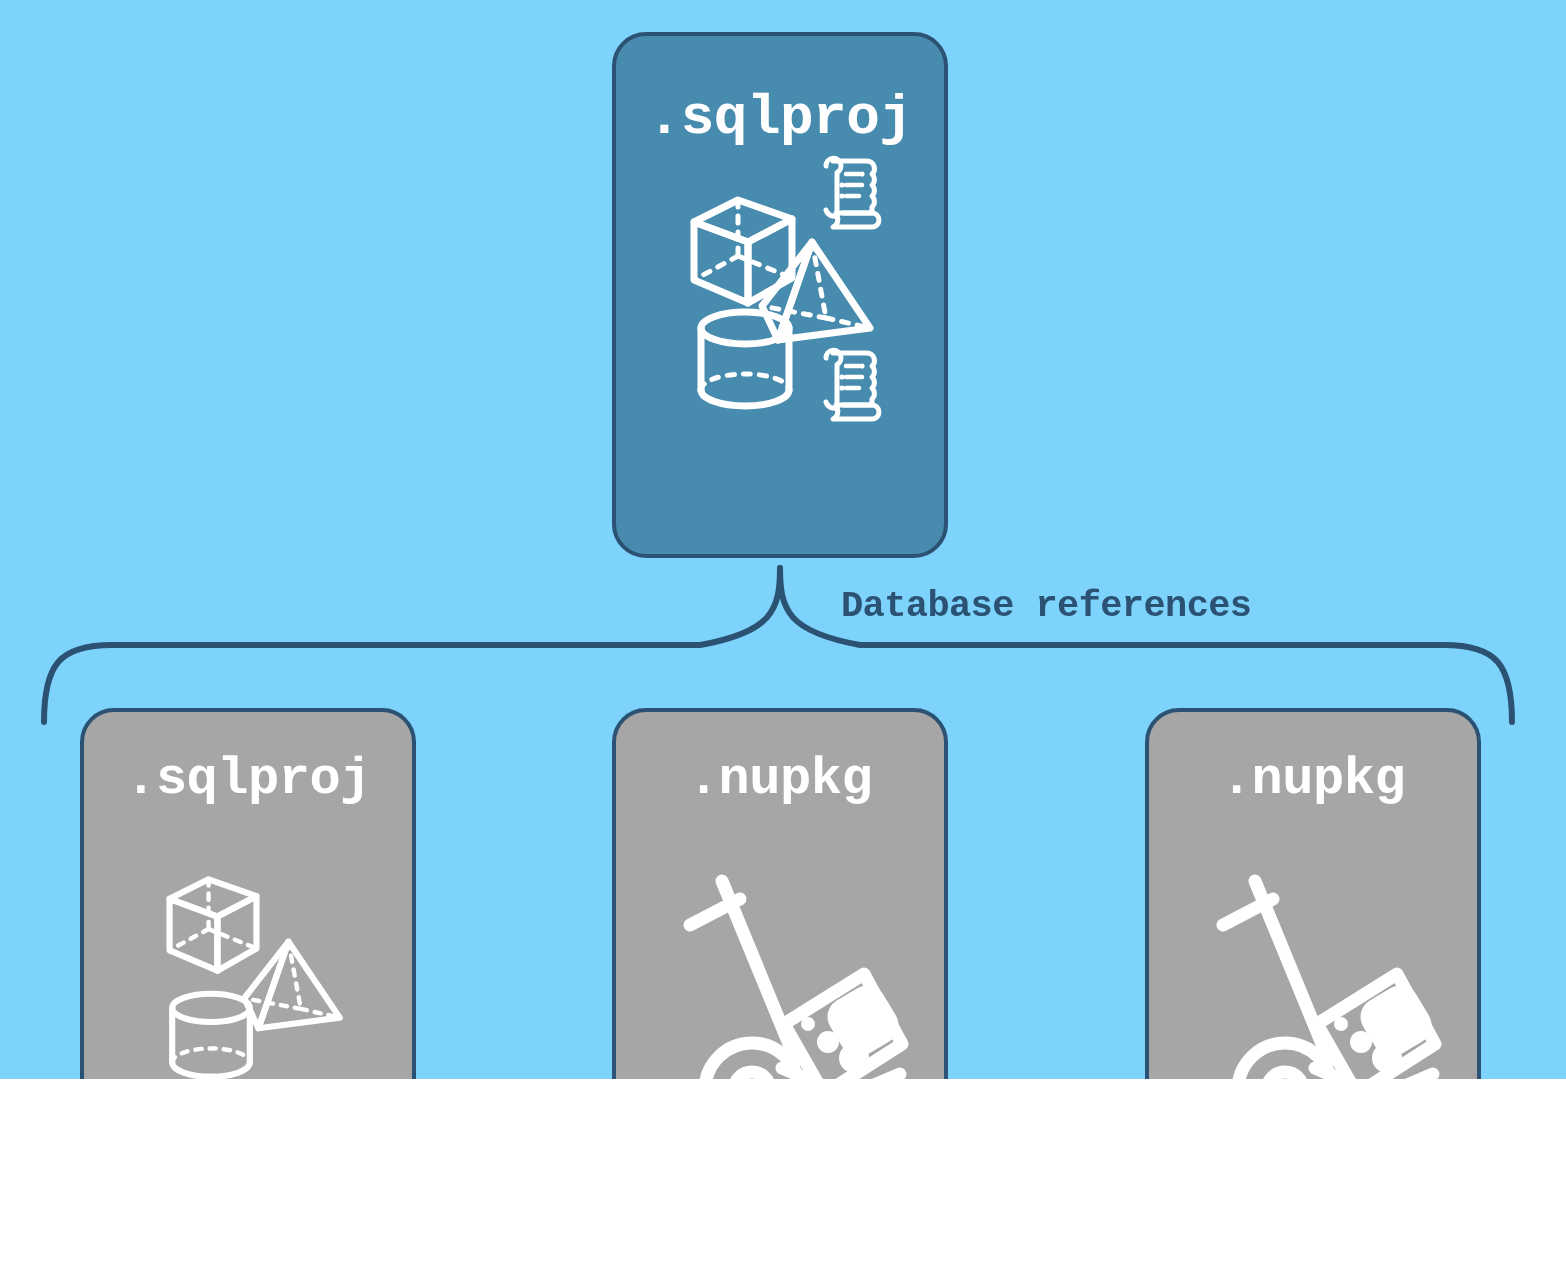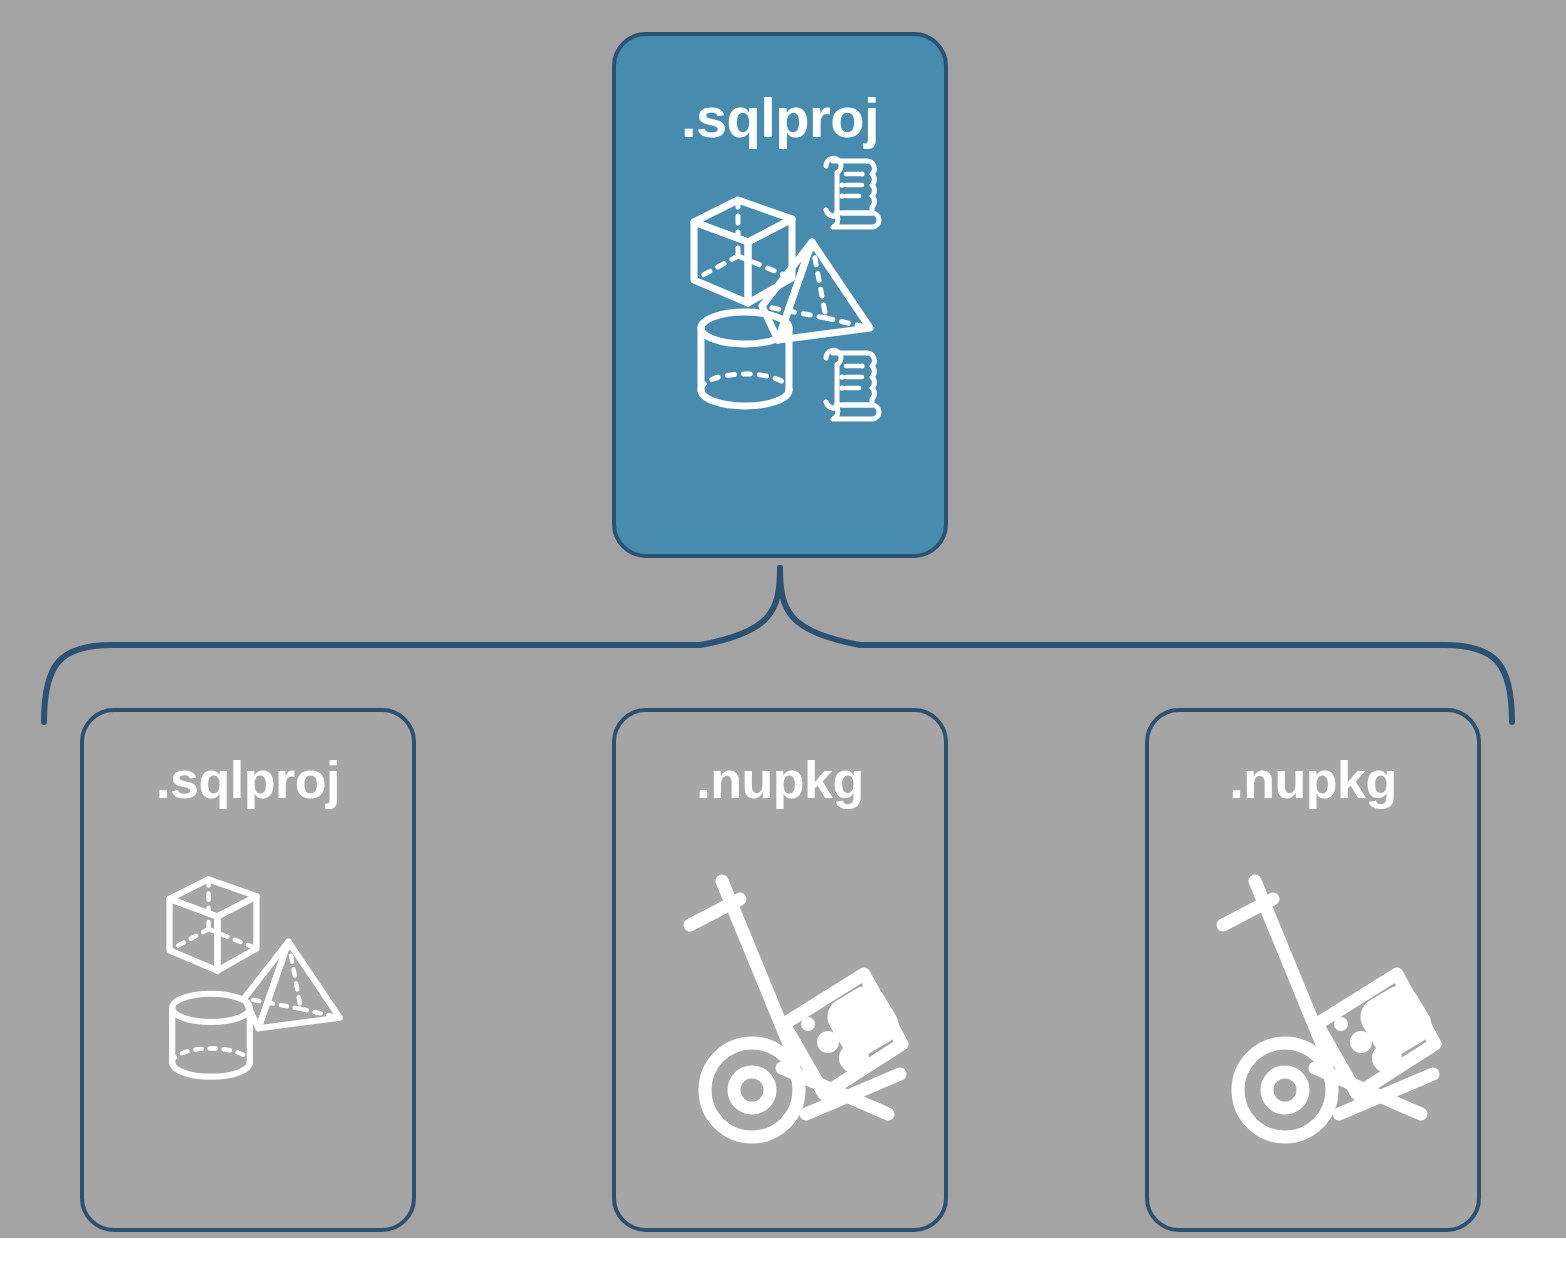--- a/index.html
+++ b/index.html
@@ -6,23 +6,24 @@
     margin: 0;
     padding: 0;
     background: #ffffff;
   }
   body {
     font-family: "Liberation Sans", sans-serif;
   }
   #canvas {
     position: relative;
     width: 1566px;
-    height: 1238px;
-    background: #a3a3a3;
+    height: 1079px;
+    background: #7dd3fc;
     overflow: hidden;
+    font-family: Liberation Mono, monospace;
   }
 
   .card {
     position: absolute;
     box-sizing: border-box;
     border: 4px solid #2b5273;
     border-radius: 34px;
     display: flex;
     flex-direction: column;
     align-items: center;
@@ -156,20 +157,21 @@
     <path d="M780 568
              C 780 610, 772 632, 700 645
              L 112 645
              C 60 645, 44 664, 44 722" fill="none" stroke="#2b5273" stroke-width="6" stroke-linecap="round"></path>
     <path d="M780 568
              C 780 610, 788 632, 860 645
              L 1444 645
              C 1496 645, 1512 664, 1512 722" fill="none" stroke="#2b5273" stroke-width="6" stroke-linecap="round"></path>
   </svg>
 
+  <div class="brace-label" style="left:841px; top:588px;">Database references</div>
 
   <div class="card gray" style="left:80px; top:708px; width:336px; height:524px; padding-top:42px;">
     <div class="card-title" style="font-size:52px;">.sqlproj</div>
 
     <div class="card-art">
 
       <svg width="98" height="102" viewBox="0 0 110 115" style="left:80px; top:68px;">
         <g fill="none" stroke="#ffffff" stroke-width="7" stroke-linejoin="round" stroke-linecap="round">
           <path d="M6 28 L50 6 L104 25 L60 48 Z"></path>
           <path d="M6 28 L6 86 L60 109 L60 48 Z"></path>

